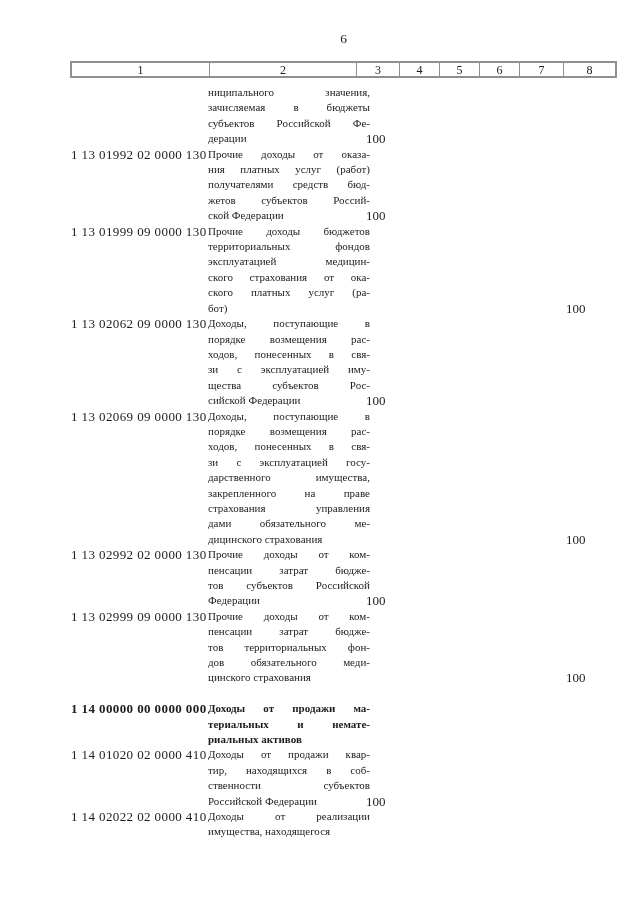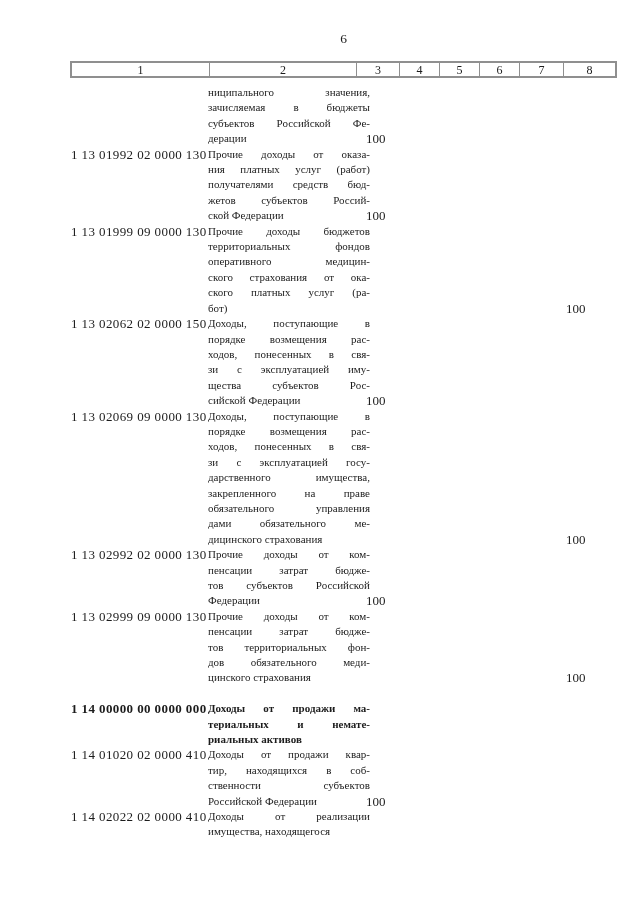--- a/index.html
+++ b/index.html
@@ -106,49 +106,49 @@
           <div class="line">жетов субъектов Россий-</div>
           <div class="line last">ской Федерации</div>
         </div>
         <div class="val c3">100</div>
       </div>
       <div class="row">
         <div class="code">1 13 01999 09 0000 130</div>
         <div class="desc">
           <div class="line">Прочие доходы бюджетов</div>
           <div class="line">территориальных фондов</div>
-          <div class="line">оперативного медицин-</div>
+          <div class="line">эксплуатацией медицин-</div>
           <div class="line">ского страхования от ока-</div>
           <div class="line">ского платных услуг (ра-</div>
           <div class="line last">бот)</div>
         </div>
         <div class="val c8">100</div>
       </div>
       <div class="row">
-        <div class="code">1 13 02062 02 0000 150</div>
+        <div class="code">1 13 02062 09 0000 130</div>
         <div class="desc">
           <div class="line">Доходы, поступающие в</div>
           <div class="line">порядке возмещения рас-</div>
           <div class="line">ходов, понесенных в свя-</div>
           <div class="line">зи с эксплуатацией иму-</div>
           <div class="line">щества субъектов Рос-</div>
           <div class="line last">сийской Федерации</div>
         </div>
         <div class="val c3">100</div>
       </div>
       <div class="row">
         <div class="code">1 13 02069 09 0000 130</div>
         <div class="desc">
           <div class="line">Доходы, поступающие в</div>
           <div class="line">порядке возмещения рас-</div>
           <div class="line">ходов, понесенных в свя-</div>
           <div class="line">зи с эксплуатацией госу-</div>
           <div class="line">дарственного имущества,</div>
           <div class="line">закрепленного на праве</div>
-          <div class="line">обязательного управления</div>
+          <div class="line">страхования управления</div>
           <div class="line">дами обязательного ме-</div>
           <div class="line last">дицинского страхования</div>
         </div>
         <div class="val c8">100</div>
       </div>
       <div class="row">
         <div class="code">1 13 02992 02 0000 130</div>
         <div class="desc">
           <div class="line">Прочие доходы от ком-</div>
           <div class="line">пенсации затрат бюдже-</div>

